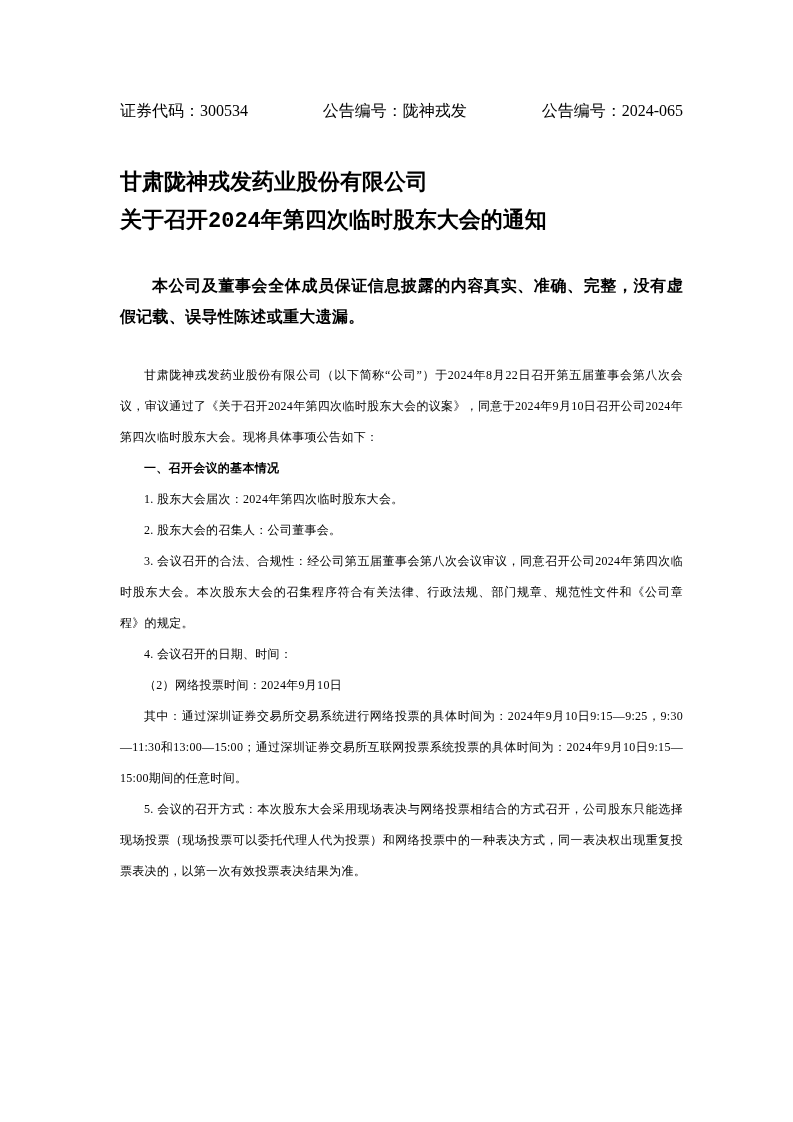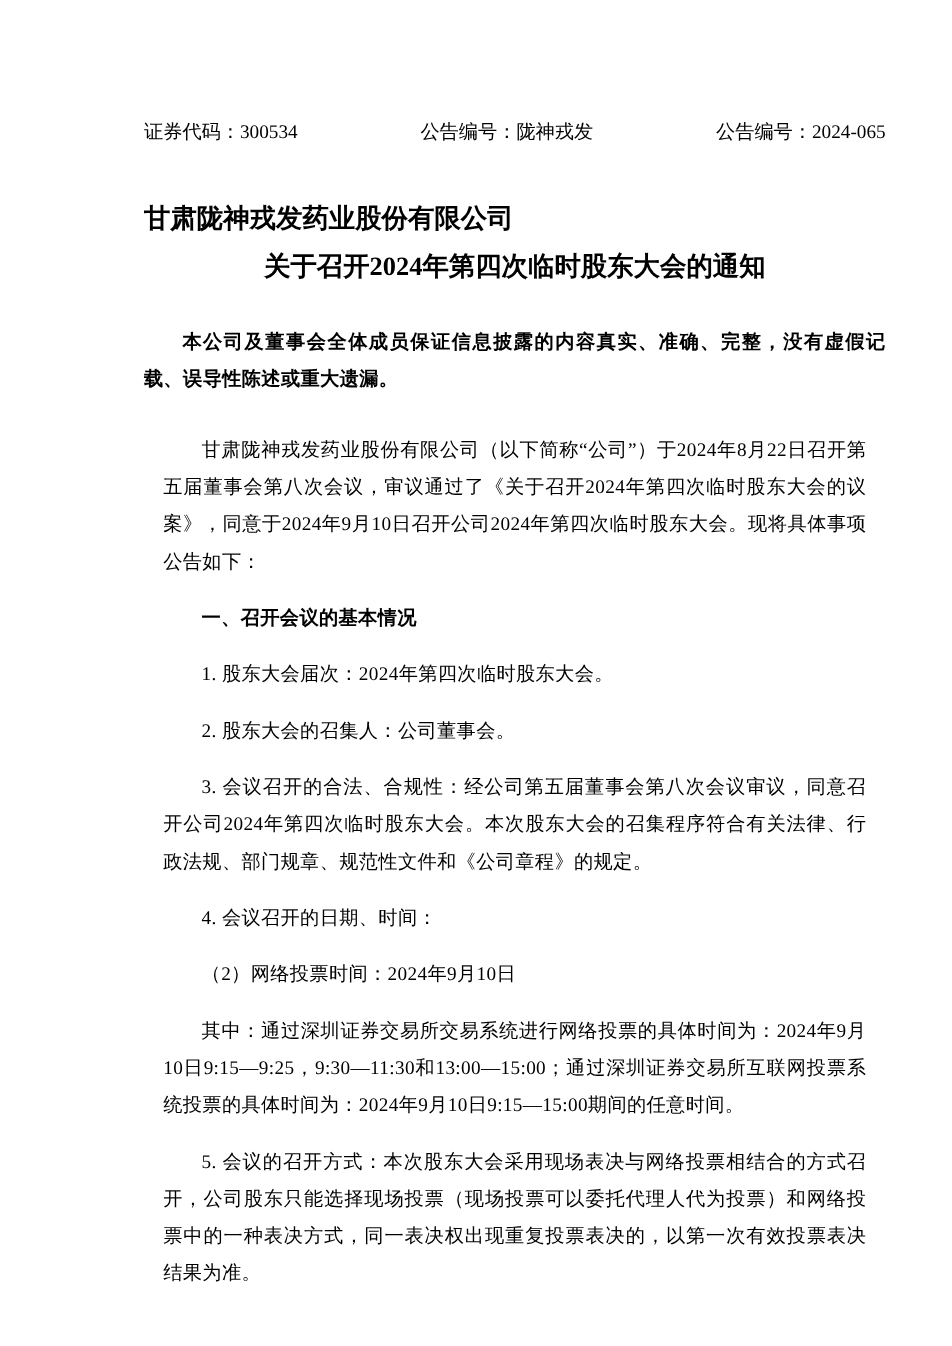--- a/index.html
+++ b/index.html
@@ -5,21 +5,21 @@
   html, body {
     margin: 0;
     padding: 0;
     background: #ffffff;
   }
   .page {
     position: relative;
     width: 793px;
     height: 1122px;
     box-sizing: border-box;
-    padding: 100px 55px 0 120px;
+    padding: 100px 110px 0 120px;
     background: #ffffff;
     color: #000000;
     font-family: "Liberation Serif", "DejaVu Serif", serif;
     overflow: hidden;
   }
   .doc-header {
     display: flex;
     justify-content: space-between;
     align-items: baseline;
     font-size: 16px;
@@ -32,36 +32,36 @@
     line-height: 40px;
     font-weight: bold;
     text-align: left;
     font-family: "Liberation Sans", "DejaVu Sans", sans-serif;
   }
   .doc-subtitle {
     margin: 0;
     font-size: 22px;
     line-height: 40px;
     font-weight: bold;
-    text-align: center;
-    font-family: Liberation Serif, serif;
+    text-align: left;
+    font-family: Liberation Mono, monospace;
   }
   .disclaimer {
     margin: 28px 0 0 0;
     font-size: 16px;
     line-height: 31px;
     font-weight: bold;
     font-family: "Liberation Sans", "DejaVu Sans", sans-serif;
     text-indent: 2em;
     text-align: justify;
     letter-spacing: 0.3px;
   }
   .para {
-    margin: 16px;
-    font-size: 16px;
+    margin: 0;
+    font-size: 12px;
     line-height: 31px;
     text-indent: 2em;
     text-align: justify;
     letter-spacing: 0.3px;
   }
   .para.intro {
     margin-top: 28px;
   }
   .para.sec-heading {
     font-weight: bold;

